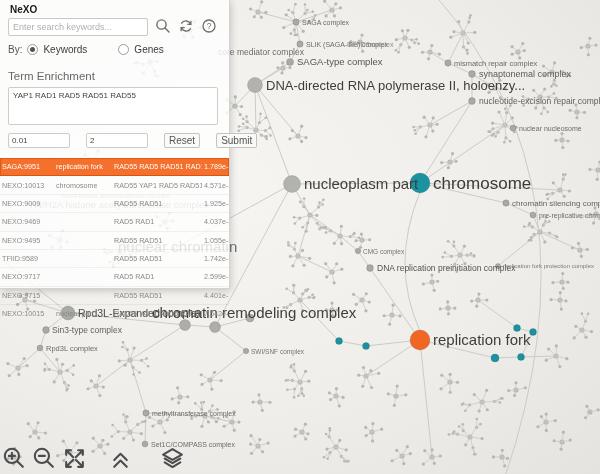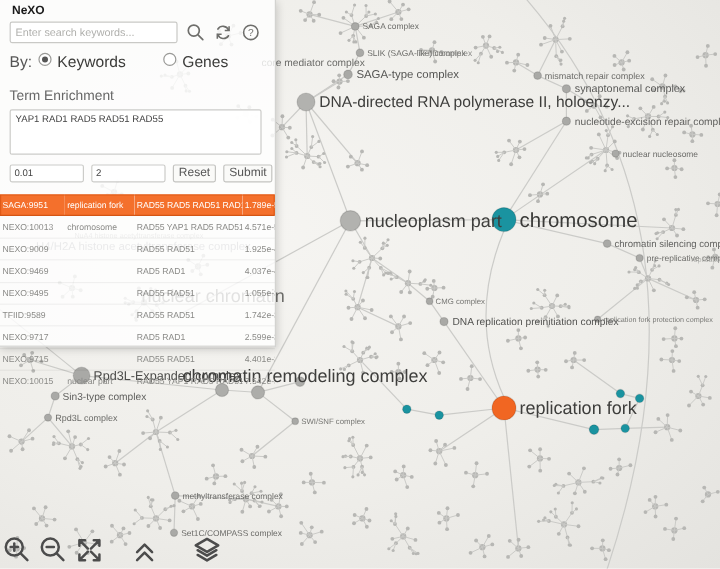--- a/index.html
+++ b/index.html
@@ -12,38 +12,38 @@
   .cdot{fill:#b7b7b4;}
   .node{stroke:rgba(0,0,0,0.12);stroke-width:1;}
   text{font-family:"Liberation Sans",sans-serif;}
 
   
   .panel{position:absolute;left:0;top:0;width:229px;height:288px;
     background:rgba(255,255,255,0.80);
     border-right:1px solid #d3d3d0;border-bottom:1px solid #d3d3d0;
     box-shadow:1px 2px 7px rgba(0,0,0,0.18);}
   .panel-title{font-size:10px;font-weight:bold;color:#1a1a1a;padding:4px 0 3px 10px;}
-  .search-row{display:flex;align-items:center;padding:0 6px 0 8px;gap:7px;}
+  .search-row{display:flex;padding:0 6px 0 8px;gap:7px;}
   .search-input{width:130px;height:16px;border:1px solid #c9c9c6;border-radius:2px;
     font-size:9px;padding:0 4px;background:rgba(255,255,255,0.9);color:#333;outline:none;}
   .search-input::placeholder{color:#b0b0ad;}
   .icon-btn{width:16px;height:16px;padding:0;border:none;background:transparent;cursor:pointer;}
   .icon-btn svg{position:static;display:block;}
-  .by-row{display:flex;align-items:flex-start;font-size:13px;color:#555;padding:8px 8px 0;gap:5px;}
+  .by-row{display:flex;align-items:flex-start;font-size:10px;color:#555;padding:8px 8px 0;gap:5px;}
   .radio{width:9px;height:9px;border:1px solid #9a9a97;border-radius:50%;
     background:#fff;position:relative;display:inline-block;flex:none;}
   .radio.sel::after{content:"";position:absolute;left:2px;top:2px;right:2px;bottom:2px;
     background:#555;border-radius:50%;}
   .radio-label{color:#3c3c3a;}
   .gap2{margin-left:26px;}
   .te-heading{font-size:11.5px;color:#666;padding:15px 8px 5px;}
   .te-textarea{display:block;margin:0 8px;width:200px;height:30px;resize:none;
     border:1px solid #ccccc9;border-radius:2px;font-size:8px;color:#444;
     padding:3px 4px;background:rgba(255,255,255,0.9);font-family:"Liberation Sans",sans-serif;outline:none;}
-  .param-row{display:flex;align-items:center;margin:8px 8px 0;gap:6px;}
+  .param-row{display:flex;align-items:center;margin:8px 8px 0;gap:16px;}
   .param-input{width:54px;height:13px;border:1px solid #ccccc9;border-radius:2px;
     font-size:8px;padding:0 3px;color:#444;background:rgba(255,255,255,0.9);outline:none;}
   .btn{height:15px;border:1px solid #c3c3c0;border-radius:2px;
     background:rgba(250,250,248,0.95);font-size:10px;color:#555;padding:0 4px;cursor:pointer;}
   .btn.reset{margin-left:auto;}
   table.enr{width:100%;border-collapse:collapse;margin-top:9px;font-size:7.2px;color:#8a8a87;table-layout:fixed;}
   table.enr td{padding:4.2px 2px;border-top:1px solid rgba(0,0,0,0.05);
     white-space:nowrap;overflow:hidden;}
   td.id{padding-left:8px;width:50px;}
   td.term{width:54px;}

